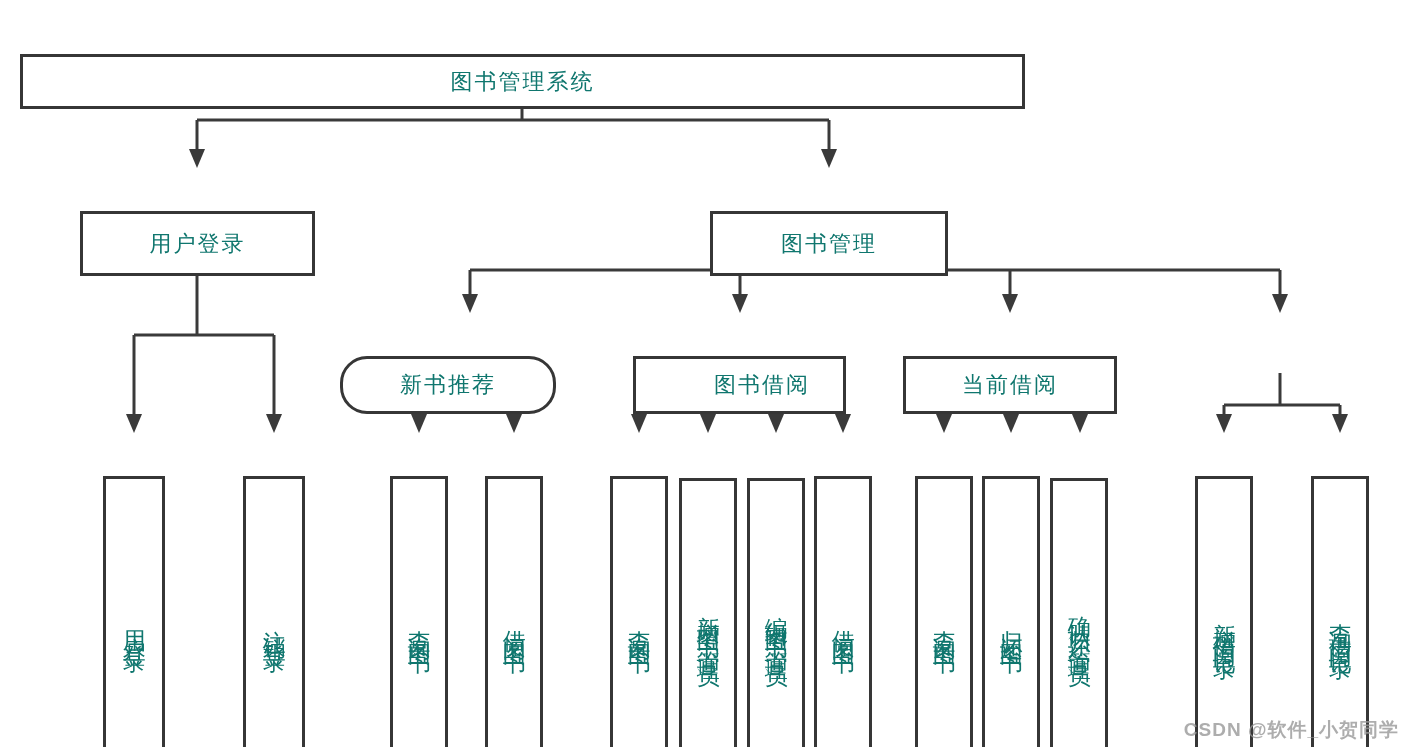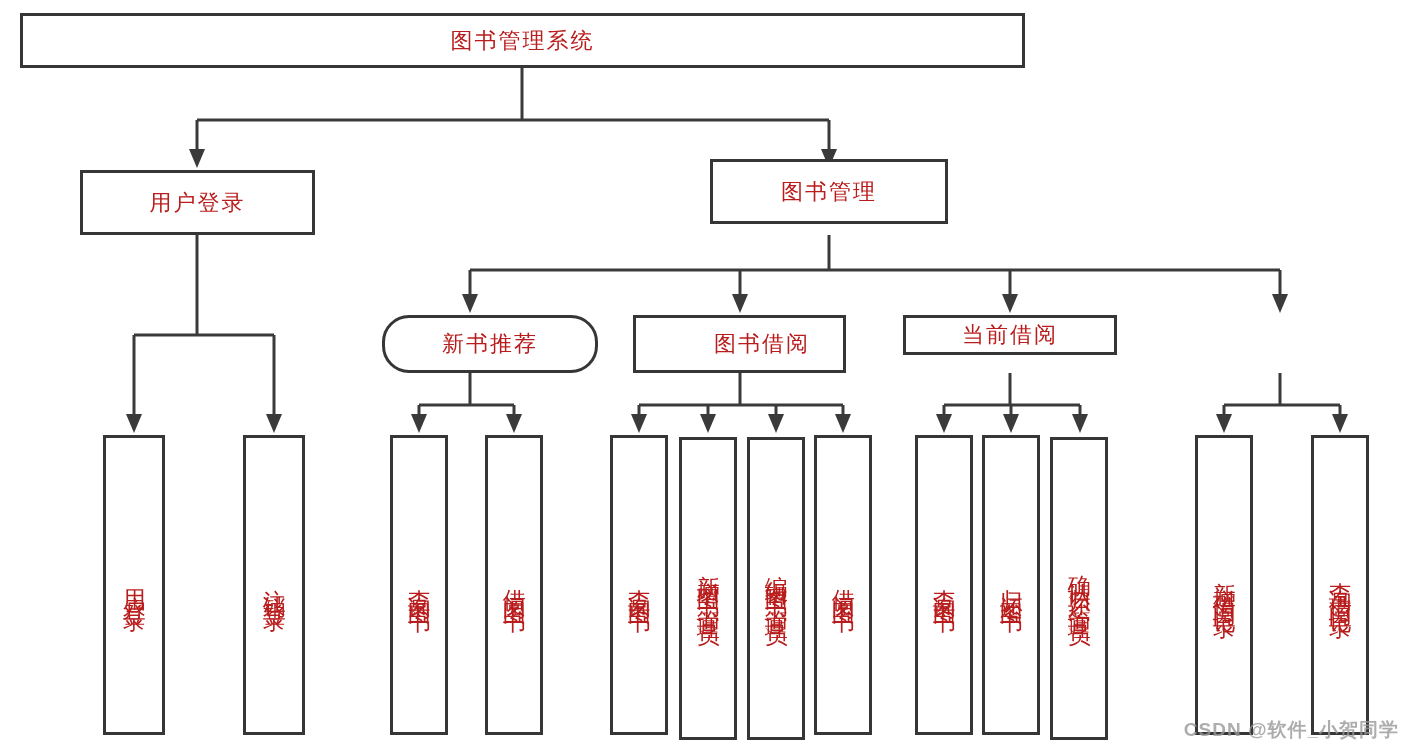--- a/index.html
+++ b/index.html
@@ -6,21 +6,21 @@
   html,body { background:#ffffff; }
   body { font-family:"Liberation Sans", sans-serif; }
   .canvas {
     position:relative; width:1405px; height:747px;
     background:#ffffff; overflow:hidden; color:#3a3a3a;
   }
   .connectors { position:absolute; left:0; top:0; width:1405px; height:747px; }
   .node {
     position:absolute; background:#ffffff; border:3px solid #363636;
     display:flex; align-items:center; justify-content:center;
-    color:#b91c1c; text-align:center;
+    color:#0f766e; text-align:center;margin-top:41px;
   }
   .hnode { font-size:22px; letter-spacing:2px; white-space:nowrap; }
   .vnode {
     writing-mode:vertical-rl; text-orientation:mixed;
     font-size:23px; letter-spacing:7px; line-height:1.1;
   }
   .watermark {
     position:absolute; right:6px; bottom:4px;
     font-size:19px; letter-spacing:1px;
     color:rgba(153,153,153,0.8); z-index:5; white-space:nowrap;font-weight:bold;
@@ -116,25 +116,25 @@
     </g>
     <g fill="#3a3a3a" stroke="none">
       <polygon points="1216,414 1232,414 1224,433"></polygon>
       <polygon points="1332,414 1348,414 1340,433"></polygon>
     </g>
   </svg>
 
   <div class="node hnode" style="left:20px; top:13px; width:1005px; height:55px;">图书管理系统</div>
 
   <div class="node hnode" style="left:80px; top:170px; width:235px; height:65px;">用户登录</div>
-  <div class="node hnode" style="left:710px; top:159px; width:238px; height:65px;">图书管理</div>
+  <div class="node hnode" style="left:710px; top:170px; width:238px; height:65px;">图书管理</div>
 
-  <div class="node hnode" style="left:382px; top:315px; width:216px; height:58px;border-radius:27px;">新书推荐</div>
+  <div class="node hnode" style="left:340px; top:315px; width:216px; height:58px;border-radius:27px;">新书推荐</div>
   <div class="node hnode" style="left:633px; top:315px; width:213px; height:58px;padding-left:45px;">图书借阅</div>
-  <div class="node hnode" style="left:903px; top:315px; width:214px; height:40px;">当前借阅</div>
+  <div class="node hnode" style="left:903px; top:315px; width:214px; height:58px;">当前借阅</div>
 
   <div class="node vnode" style="left:103px; top:435px; width:62px; height:300px;">用户登录</div>
   <div class="node vnode" style="left:243px; top:435px; width:62px; height:300px;">注销登录</div>
 
   <div class="node vnode" style="left:390px; top:435px; width:58px; height:300px;">查询图书</div>
   <div class="node vnode" style="left:485px; top:435px; width:58px; height:300px;">借阅图书</div>
 
   <div class="node vnode" style="left:610px; top:435px; width:58px; height:300px;">查询图书</div>
   <div class="node vnode" style="left:679px; top:437px; width:58px; height:303px;">新增图书（管理员）</div>
   <div class="node vnode" style="left:747px; top:437px; width:58px; height:303px;">编辑图书（管理员）</div>

